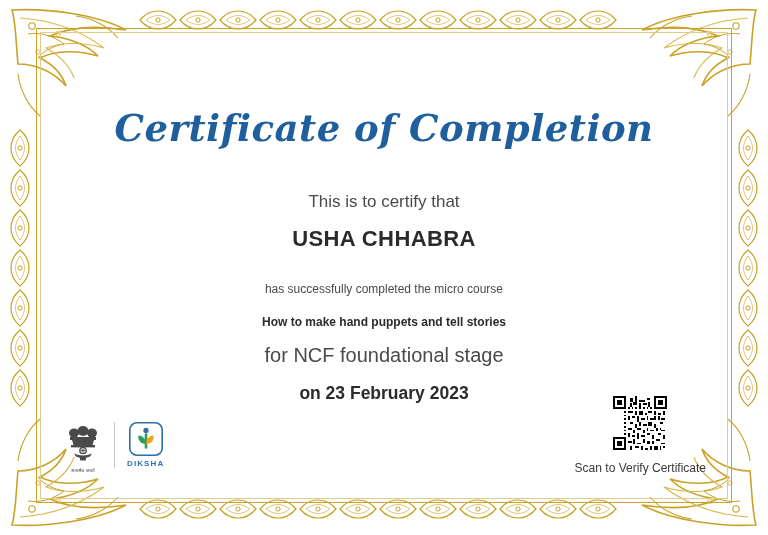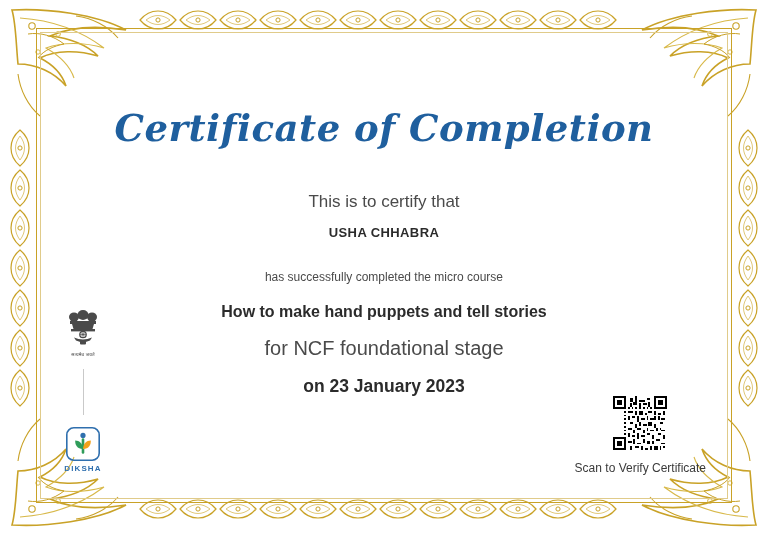--- a/index.html
+++ b/index.html
@@ -76,33 +76,33 @@
     line-height: 1.35;
   }
   .l-certify {
     margin-top: 42px;
     font-size: 17px;
     color: #4a4a4a;
     text-align: center;
   }
   .l-name {
     margin-top: 10px;
-    font-size: 13px;
+    font-size: 22px;
     font-weight: bold;
     letter-spacing: 0.4px;
     color: #2b2b2b;
   }
   .l-completed {
     margin-top: 28px;
     font-size: 12px;
     color: #4a4a4a;
   }
   .l-course {
     margin-top: 16px;
-    font-size: 16px;
+    font-size: 12px;
     font-weight: bold;
     color: #2b2b2b;
   }
   .l-stage {
     margin-top: 12px;
     font-size: 20px;
     color: #4a4a4a;
   }
   .l-date {
     margin-top: 13px;
@@ -112,21 +112,20 @@
   }
 
   
   .logos {
     position: absolute;
     left: 64px;
     bottom: 58px;
     display: flex;
     align-items: center;
     gap: 12px;
-    flex-direction: column;
   }
   .emblem {
     width: 38px;
     height: 56px;
     display: flex;
     flex-direction: column;
     align-items: center;
     justify-content: flex-end;
   }
   .emblem-caption {
@@ -265,21 +264,21 @@
   <div class="inner-rule"></div>
   <div class="inner-rule2"></div>
 
   <div class="content">
     <div class="title">Certificate of Completion</div>
     <div class="line l-certify">This is to certify that</div>
     <div class="line l-name">USHA CHHABRA</div>
     <div class="line l-completed">has successfully completed the micro course</div>
     <div class="line l-course">How to make hand puppets and tell stories</div>
     <div class="line l-stage">for NCF foundational stage</div>
-    <div class="line l-date">on 23 January  2023</div>
+    <div class="line l-date">on 23 February  2023</div>
   </div>
 
   <div class="logos">
     <div class="emblem">
       <svg width="38" height="44" viewBox="0 0 38 44" xmlns="http://www.w3.org/2000/svg">
         <g fill="#4a4a4a">
 
           <ellipse cx="19" cy="9" rx="5.5" ry="5"></ellipse>
           <ellipse cx="10" cy="11" rx="5" ry="4.6"></ellipse>
           <ellipse cx="28" cy="11" rx="5" ry="4.6"></ellipse>

